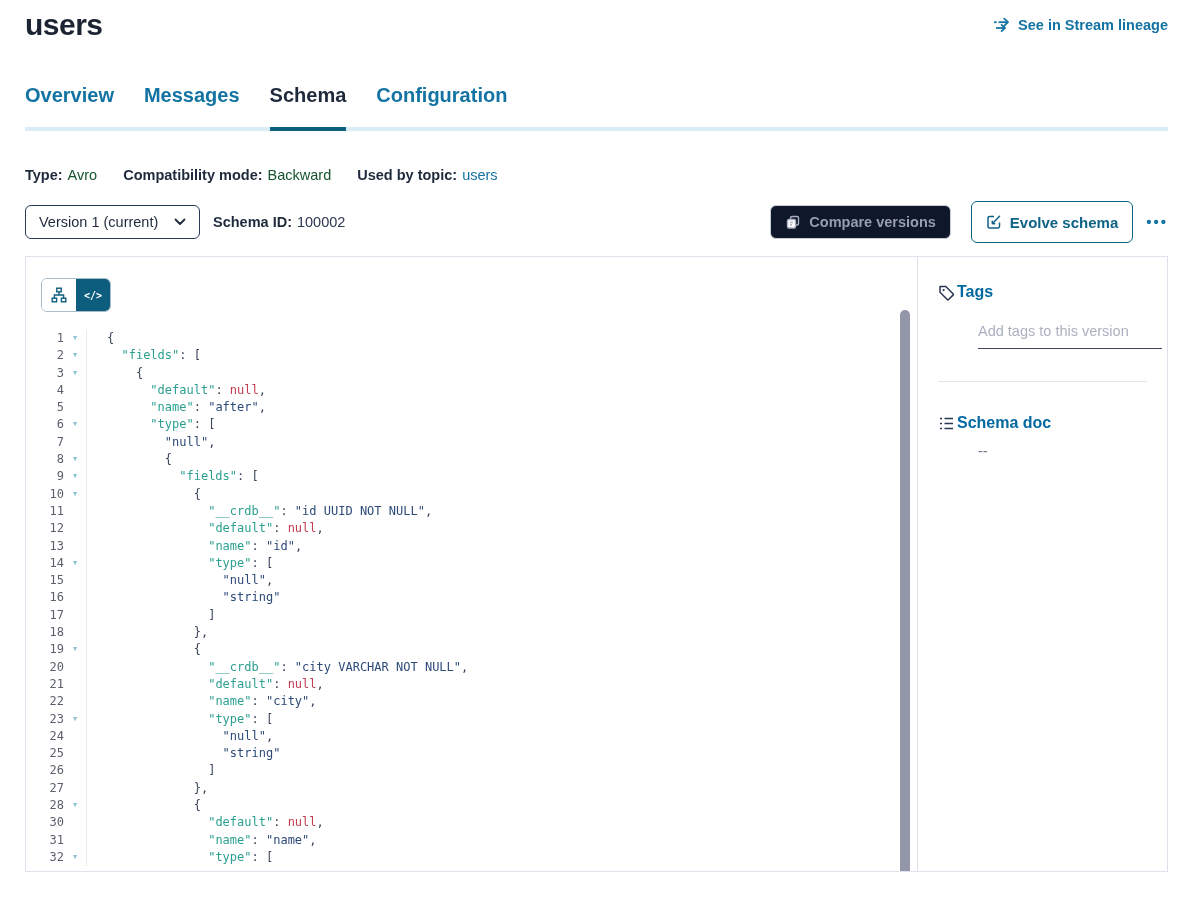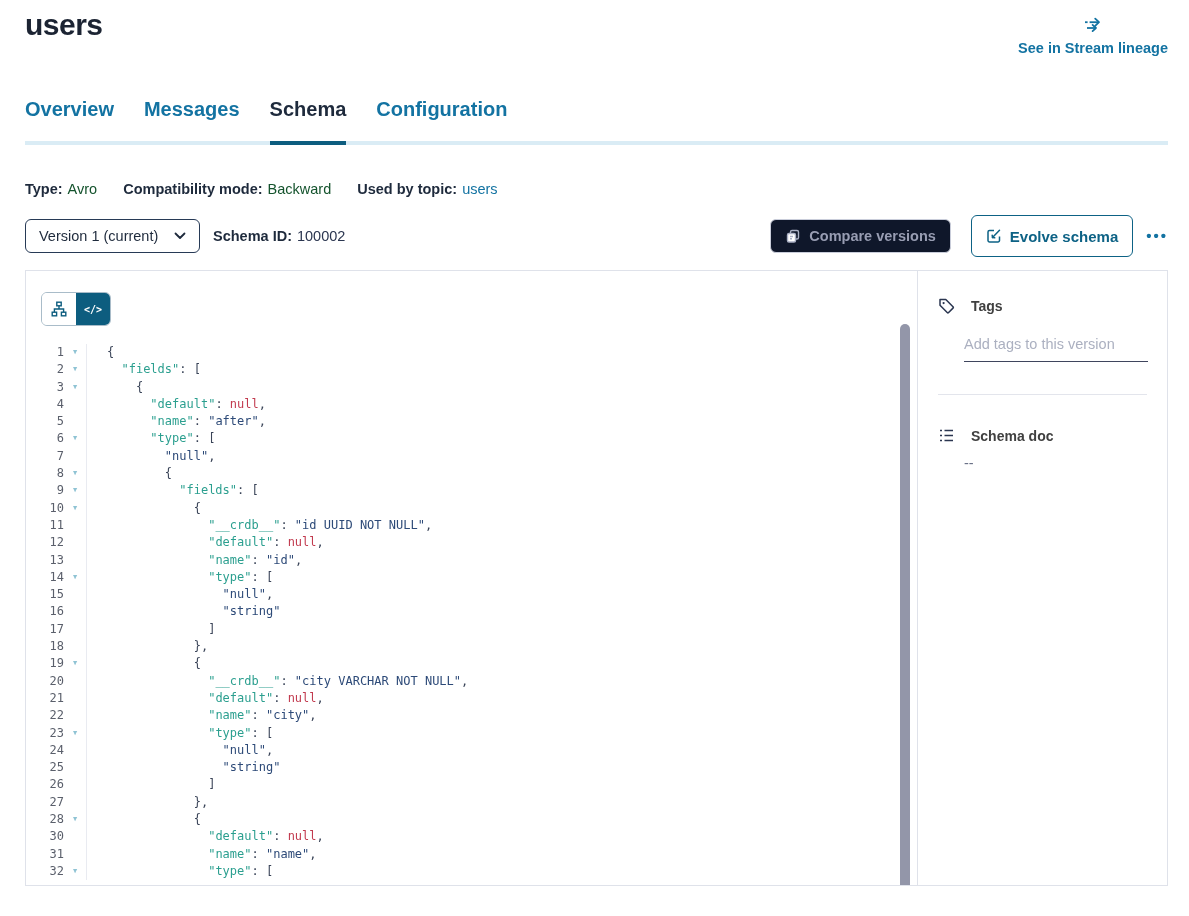--- a/index.html
+++ b/index.html
@@ -4,21 +4,21 @@
 <style>
   * { margin:0; padding:0; box-sizing:border-box; }
   html,body { width:1189px; height:916px; overflow:hidden; background:#ffffff;
     font-family:"Liberation Sans", sans-serif; color:#242e42; }
   .page { padding:0 21px 0 25px; height:100%; }
 
   
   .hdr { display:flex; justify-content:space-between; align-items:flex-start; padding-top:8px; }
   .title { font-size:30px; font-weight:700; color:#1c2433; letter-spacing:-0.5px; }
   .lineage-link { display:flex; align-items:center; gap:7px; color:#1373a2;
-    font-size:14.5px; font-weight:600; margin-top:9px; cursor:pointer;flex-direction:column; }
+    font-size:14.5px; font-weight:600; margin-top:9px; cursor:pointer; }
 
   
   .tabs-row { display:flex; gap:30px; margin-top:42px; }
   .tab { font-size:20px; font-weight:600; color:#1373a2; padding-bottom:20px;
     position:relative; cursor:pointer; }
   .tab.active { color:#1e2a3c; }
   .tab.active::after { content:""; position:absolute; left:0; right:0; bottom:-4px;
     height:4px; background:#0d5d7f; z-index:2; }
   .tab-track { height:4px; background:#daecf5; }
 
@@ -74,23 +74,23 @@
   .tok-p { color:#3a4458; }
   .tok-k { color:#2b9f8f; }
   .tok-s { color:#2d4a78; }
   .tok-n { color:#c23b4f; }
 
   .scrollbar { position:absolute; top:53px; bottom:0; right:7px; width:10px;
     background:#9396a9; border-radius:6px 6px 0 0; }
 
   
   .sidebar { width:250px; border-left:1px solid #dfe2ea; padding:26px 20px 0 20px; }
-  .sb-heading { display:flex; align-items:center; gap:16px; font-size:14px;
-    font-weight:700; color:#404040; }
-  .sb-indent { margin-left:26px; }
+  .sb-heading { display:flex; align-items:center; gap:2px; font-size:16px;
+    font-weight:700; color:#0369a1; }
+  .sb-indent { margin-left:40px; }
   .tags-input { border:none; border-bottom:1px solid #3f455d; width:184px; margin-top:22px;
     padding-bottom:9px; font-size:14.5px; font-family:"Liberation Sans", sans-serif;
     color:#242e42; outline:none; background:transparent; }
   .tags-input::placeholder { color:#abb0c0; }
   .sb-divider { height:1px; background:#e3e5ec; margin:32px 0 0 0; }
   .sb-section { margin-top:32px; }
   .sb-value { font-size:14.5px; color:#3c445a; margin-top:11px; }
   .sb-value.dim { color:#6b7288; }
   svg { display:block; }
 </style>

